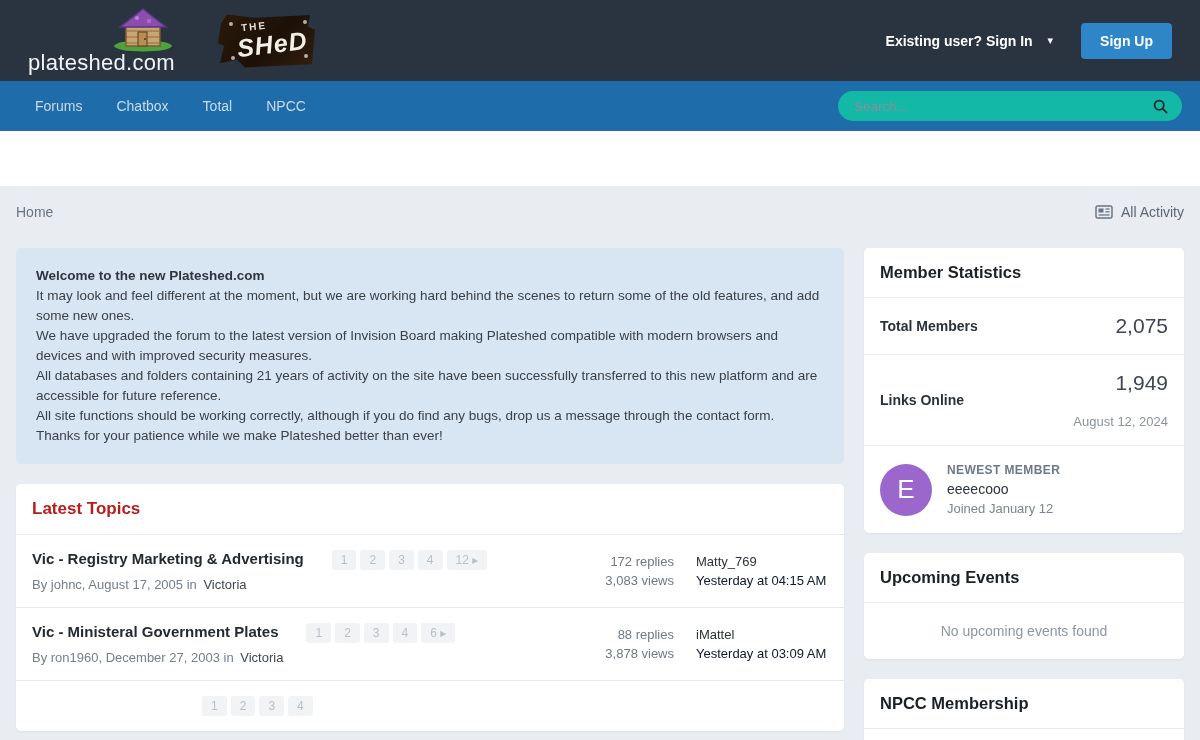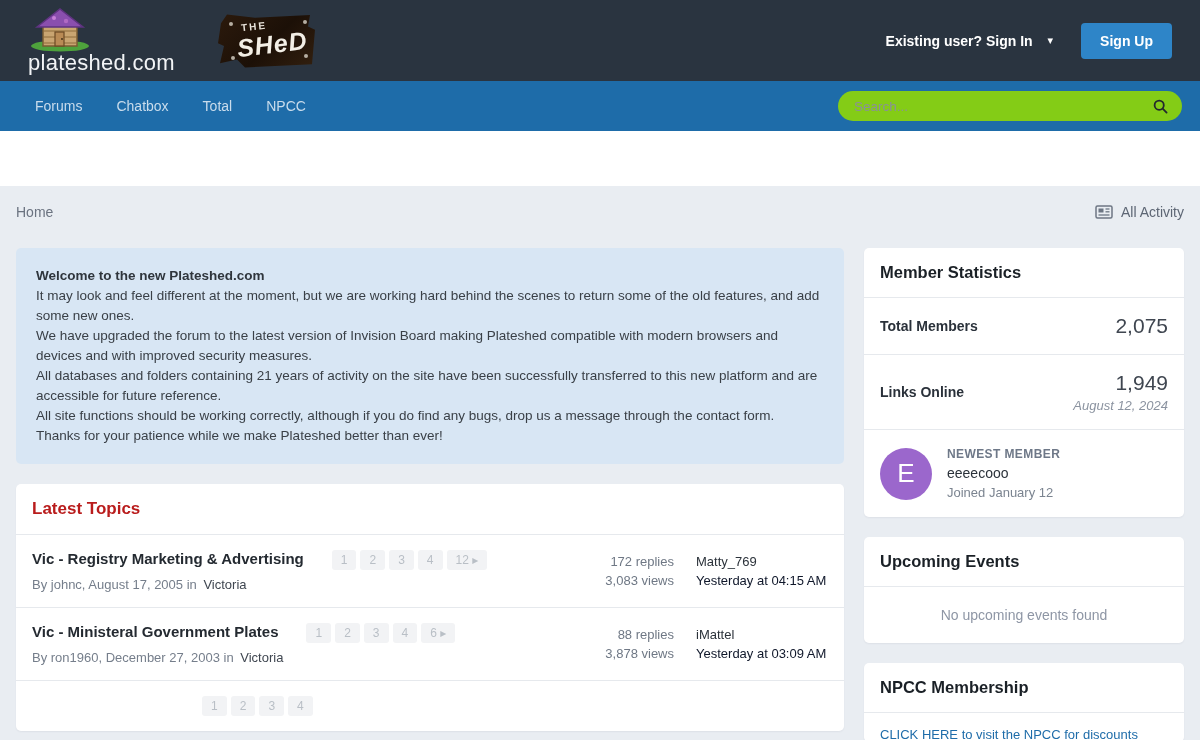--- a/index.html
+++ b/index.html
@@ -1,21 +1,21 @@
 <!DOCTYPE html>
 <html><head>
 <meta charset="utf-8">
 <style>
   * { margin:0; padding:0; box-sizing:border-box; }
   html,body { width:1200px; height:740px; overflow:hidden; background:#e9edf2;
     font-family:"Liberation Sans","DejaVu Sans",sans-serif; }
 
   
   .site-header { height:81px; background:#2a3440; display:flex; align-items:center; padding:0 28px; }
-  .logo-block { display:flex; flex-direction:column; align-items:flex-start; cursor:pointer; }
+  .logo-block { display:flex; flex-direction:column; align-items:flex-end; cursor:pointer; }
   .logo-text { color:#f2f4f6; font-size:22px; letter-spacing:.3px; margin-top:-2px; }
   .shed-sign { position:relative; width:100px; height:54px; margin-left:40px;
     background:linear-gradient(135deg,#2c1a0c 0%,#1c1007 55%,#33200f 100%);
     clip-path:polygon(6% 18%, 3% 55%, 9% 60%, 5% 92%, 22% 85%, 30% 100%, 97% 94%, 100% 30%, 93% 24%, 95% 3%, 40% 8%, 12% 2%);
     box-shadow:0 0 6px rgba(0,0,0,.6); }
   .shed-the { position:absolute; top:7px; left:26px; color:#e8e3da; font-size:10px; font-weight:700;
     letter-spacing:2px; transform:rotate(-6deg); }
   .shed-main { position:absolute; top:16px; left:22px; color:#f3efe6; font-size:25px; font-style:italic;
     font-weight:700; transform:rotate(-7deg); letter-spacing:1px; }
   .screw { position:absolute; width:4px; height:4px; border-radius:50%; background:#cfc9bd; opacity:.85; }
@@ -23,21 +23,21 @@
   .header-right { margin-left:auto; display:flex; align-items:center; }
   .signin { color:#ffffff; font-size:14px; font-weight:700; cursor:pointer; display:flex; align-items:center; gap:15px; }
   .caret { font-size:11px; color:#ffffff; }
   .signup-btn { margin-left:28px; background:#2e85c8; color:#fff; border:none; border-radius:4px;
     font-size:14px; font-weight:700; padding:10px 19px; cursor:pointer;
     font-family:"Liberation Sans","DejaVu Sans",sans-serif; }
 
   
   .navbar { height:50px; background:#1e6ca9; display:flex; align-items:center; padding:0 18px; }
   .nav-item { color:#c9dcec; font-size:14px; padding:0 17px; cursor:pointer; }
-  .search-pill { margin-left:auto; width:344px; height:30px; background:#84cc16; border-radius:15px;
+  .search-pill { margin-left:auto; width:344px; height:30px; background:#14b8a6; border-radius:15px;
     display:flex; align-items:center; padding:0 12px 0 16px; }
   .search-pill input { flex:1; border:none; outline:none; font-size:13.5px; color:#3a4048;
     font-family:"Liberation Sans","DejaVu Sans",sans-serif; background:transparent; }
   .search-pill input::placeholder { color:#8a9099; }
   .search-btn { background:none; border:none; cursor:pointer; display:flex; align-items:center; padding:2px; }
 
   .white-strip { height:55px; background:#ffffff; }
 
   
   .content { background:#e9edf2; height:554px; padding:0 16px; }
@@ -71,21 +71,21 @@
   .topic-last .time { color:#0f172a; }
   .row-partial { border-bottom:none; }
   .row-partial .pills { margin-left:170px; }
 
   
   .side-card { margin-bottom:20px; }
   .side-header { padding:15px 16px; font-size:16.5px; font-weight:700; color:#1a2026; border-bottom:1px solid #e6e9ed; }
   .stat-row { display:flex; justify-content:space-between; align-items:center; padding:16px; border-bottom:1px solid #e6e9ed; }
   .stat-label { font-size:14px; font-weight:700; color:#2a313a; }
   .stat-value { font-size:21px; color:#3f4650; text-align:right; line-height:24px; }
-  .stat-sub { font-size:13px; color:#8b93a0; text-align:right; margin-top:3px;font-style:italic; }
+  .stat-sub { font-size:13px; color:#8b93a0; text-align:right; margin-top:19px; }
   .newest-block { display:flex; align-items:center; gap:15px; padding:17px 16px; }
   .avatar { width:52px; height:52px; border-radius:50%; background:#9b67cc; color:#fff; font-size:26px;
     display:flex; align-items:center; justify-content:center; cursor:pointer; flex:0 0 52px; }
   .newest-label { font-size:12px; font-weight:700; color:#6e7888; letter-spacing:.4px; }
   .newest-name { font-size:14px; color:#2b323a; margin-top:4px; cursor:pointer; }
   .newest-joined { font-size:13px; color:#7b8490; margin-top:4px; }
   .events-body { padding:20px; text-align:center; font-size:14px; color:#8e96a5; }
   .npcc-body { padding:14px 16px 0; font-size:13px; color:#5d6674; }
   .npcc-body a { color:#1e6ca9; cursor:pointer; }
   svg { display:block; }

